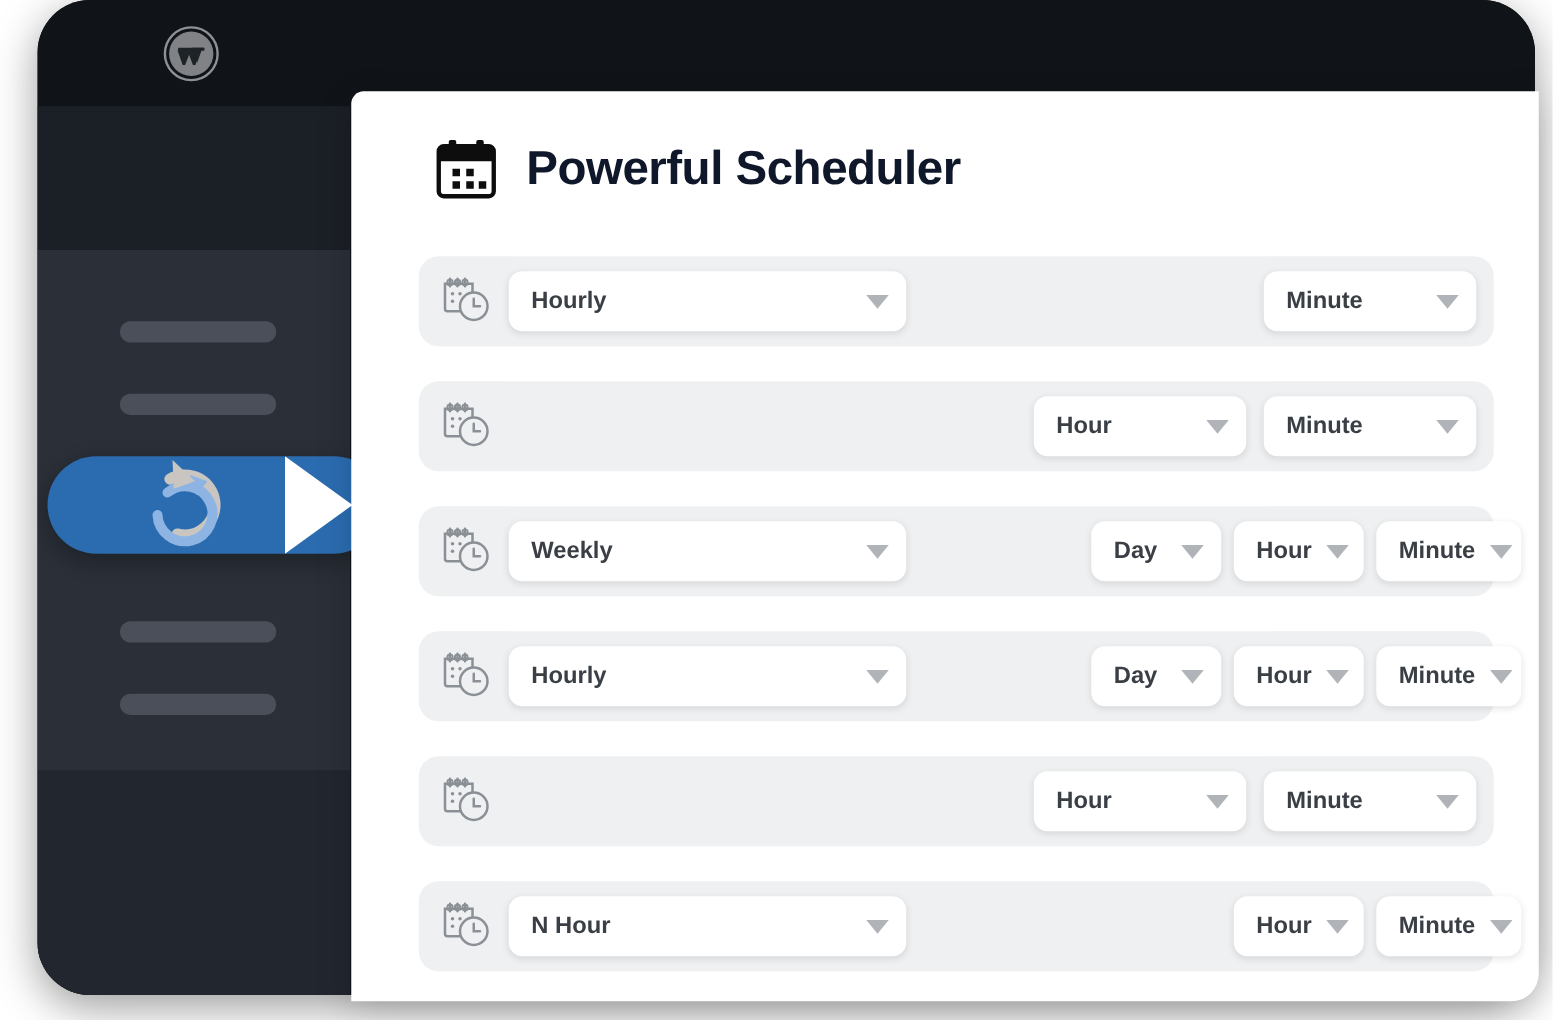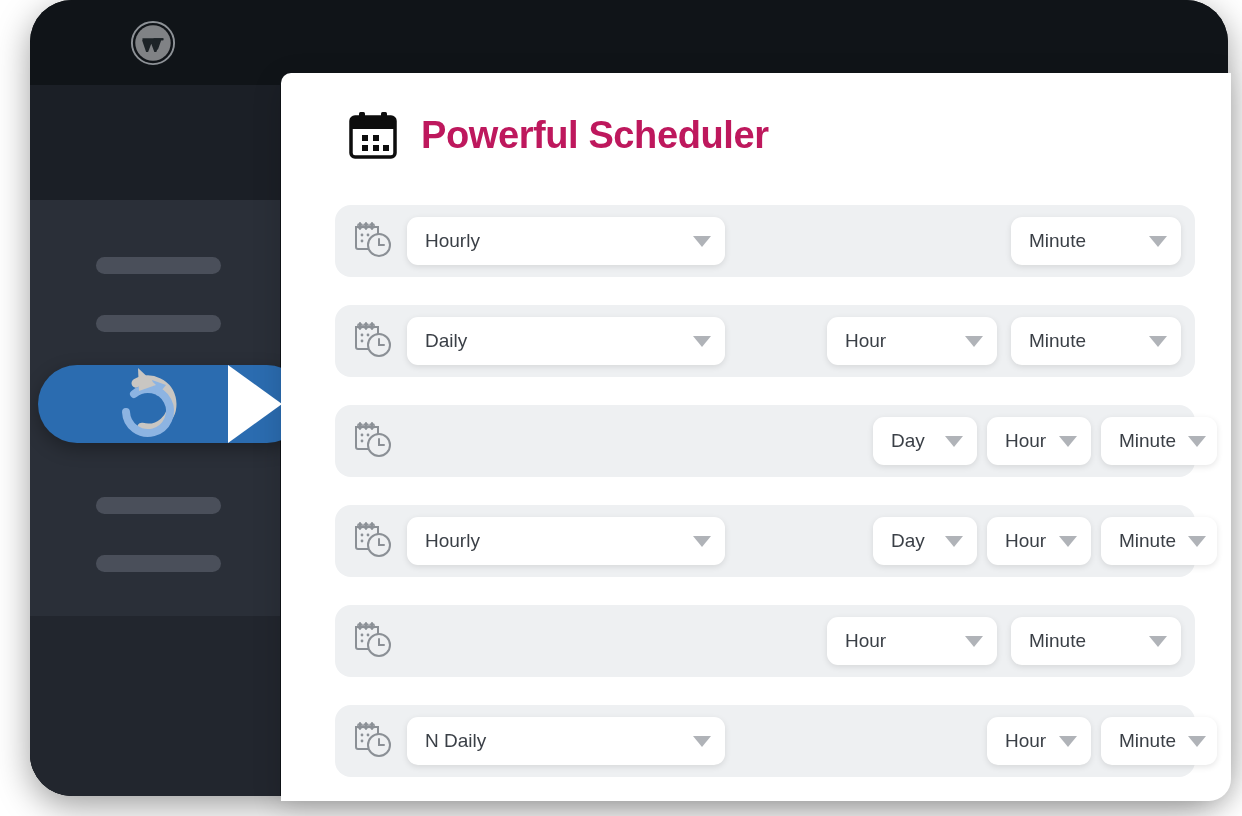--- a/index.html
+++ b/index.html
@@ -120,40 +120,41 @@
     position: absolute;
     left: 66px; top: 36px;
     display: flex;
     align-items: center;
     gap: 22px;
   }
   .cal-icon-big { width: 52px; height: 52px; display: block; }
   .panel-title {
     font-size: 38px;
     font-weight: bold;
-    color: #be185d;
+    color: #0f172a;
     letter-spacing: -0.4px;
     white-space: nowrap;
   }
 
   
   .rows {
     position: absolute;
     left: 54px; top: 132px;
     width: 860px;
   }
   .sched-row {
     position: relative;
     height: 72px;
     margin-bottom: 28px;
     background: #eef0f2;
     border-radius: 16px;
     display: flex;
     align-items: center;
     padding-left: 14px;
+    font-weight: bold;
   }
   .sched-row:last-child { margin-bottom: 0; }
 
   .row-icon {
     width: 46px; height: 46px;
     flex: 0 0 46px;
     margin-right: 12px;
   }
   .row-icon svg { display: block; width: 46px; height: 46px; }
 
@@ -289,24 +290,20 @@
             <rect x="9" y="6" width="4" height="4" rx="1" fill="none" stroke="#8b9096" stroke-width="1.6"></rect>
             <rect x="15" y="6" width="4" height="4" rx="1" fill="none" stroke="#8b9096" stroke-width="1.6"></rect>
             <rect x="21" y="6" width="4" height="4" rx="1" fill="none" stroke="#8b9096" stroke-width="1.6"></rect>
             <circle cx="13" cy="17" r="1.4" fill="#8b9096"></circle>
             <circle cx="19" cy="17" r="1.4" fill="#8b9096"></circle>
             <circle cx="13" cy="23" r="1.4" fill="#8b9096"></circle>
             <circle cx="30" cy="27" r="11" fill="#eef0f2" stroke="#8b9096" stroke-width="2"></circle>
             <path d="M30 21v6h5" stroke="#8b9096" stroke-width="2" stroke-linecap="round" fill="none"></path>
           </svg>
         </span>
-        <div class="select-box primary-select">
-          <span class="select-label">Daily</span>
-          <span class="caret"></span>
-        </div>
         <div class="spacer-gap"></div>
         <div class="time-group">
           <div class="select-box w-wide">
             <span class="select-label">Hour</span>
             <span class="caret"></span>
           </div>
           <div class="select-box w-wide">
             <span class="select-label">Minute</span>
             <span class="caret"></span>
           </div>
@@ -321,20 +318,24 @@
             <rect x="9" y="6" width="4" height="4" rx="1" fill="none" stroke="#8b9096" stroke-width="1.6"></rect>
             <rect x="15" y="6" width="4" height="4" rx="1" fill="none" stroke="#8b9096" stroke-width="1.6"></rect>
             <rect x="21" y="6" width="4" height="4" rx="1" fill="none" stroke="#8b9096" stroke-width="1.6"></rect>
             <circle cx="13" cy="17" r="1.4" fill="#8b9096"></circle>
             <circle cx="19" cy="17" r="1.4" fill="#8b9096"></circle>
             <circle cx="13" cy="23" r="1.4" fill="#8b9096"></circle>
             <circle cx="30" cy="27" r="11" fill="#eef0f2" stroke="#8b9096" stroke-width="2"></circle>
             <path d="M30 21v6h5" stroke="#8b9096" stroke-width="2" stroke-linecap="round" fill="none"></path>
           </svg>
         </span>
+        <div class="select-box primary-select">
+          <span class="select-label">Weekly</span>
+          <span class="caret"></span>
+        </div>
         <div class="spacer-gap"></div>
         <div class="time-group tight">
           <div class="select-box w-medium">
             <span class="select-label">Day</span>
             <span class="caret"></span>
           </div>
           <div class="select-box w-medium">
             <span class="select-label">Hour</span>
             <span class="caret"></span>
           </div>
@@ -418,21 +419,21 @@
             <rect x="15" y="6" width="4" height="4" rx="1" fill="none" stroke="#8b9096" stroke-width="1.6"></rect>
             <rect x="21" y="6" width="4" height="4" rx="1" fill="none" stroke="#8b9096" stroke-width="1.6"></rect>
             <circle cx="13" cy="17" r="1.4" fill="#8b9096"></circle>
             <circle cx="19" cy="17" r="1.4" fill="#8b9096"></circle>
             <circle cx="13" cy="23" r="1.4" fill="#8b9096"></circle>
             <circle cx="30" cy="27" r="11" fill="#eef0f2" stroke="#8b9096" stroke-width="2"></circle>
             <path d="M30 21v6h5" stroke="#8b9096" stroke-width="2" stroke-linecap="round" fill="none"></path>
           </svg>
         </span>
         <div class="select-box primary-select">
-          <span class="select-label">N Daily</span>
+          <span class="select-label">N Hour</span>
           <span class="caret"></span>
         </div>
         <div class="spacer-gap"></div>
         <div class="time-group tight">
           <div class="select-box w-medium">
             <span class="select-label">Hour</span>
             <span class="caret"></span>
           </div>
           <div class="select-box w-overflow">
             <span class="select-label">Minute</span>

